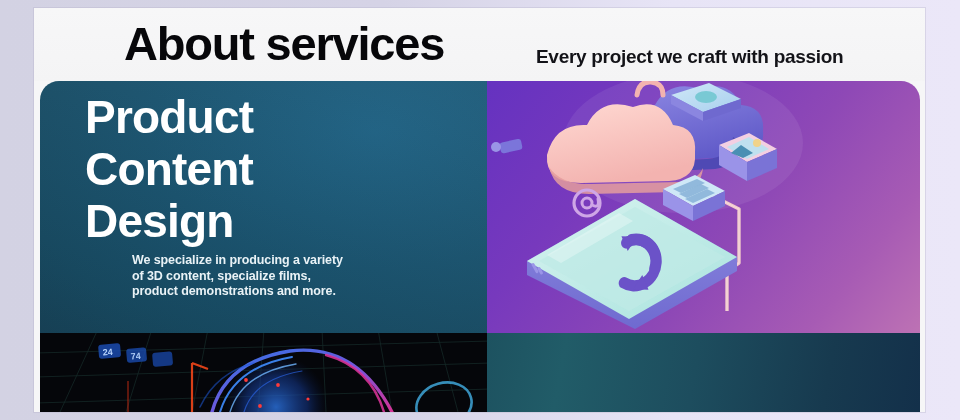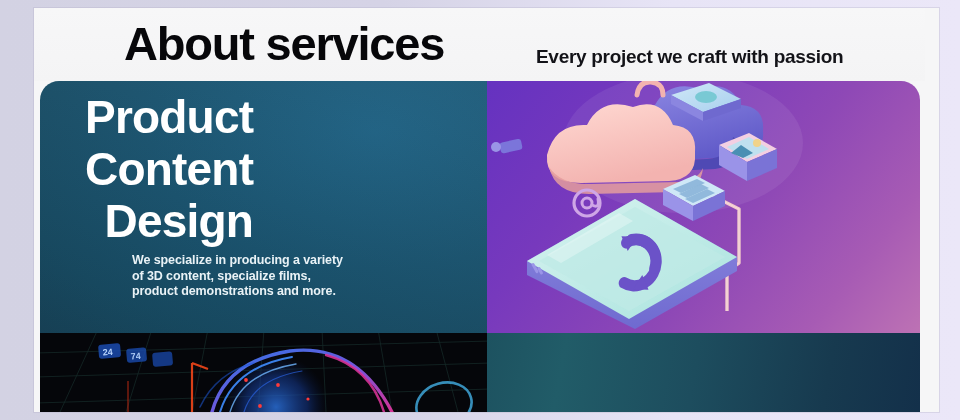--- a/index.html
+++ b/index.html
@@ -18,21 +18,20 @@
   
   .page-panel {
     position: absolute;
     left: 34px;
     top: 8px;
     width: 891px;
     height: 404px;
     background: #f6f6f7;
     box-shadow: 0 0 0 1px rgba(180,178,200,0.35);
     overflow: hidden;
-    padding-left: 14px;
   }
 
   
   .header {
     position: absolute;
     left: 0;
     top: 0;
     width: 891px;
     height: 73px;
     background: linear-gradient(180deg, #f7f7f8 0%, #f4f4f5 100%);
@@ -95,21 +94,21 @@
     position: absolute;
     left: 45px;
     top: 10px;
     font-size: 46px;
     line-height: 52px;
     font-weight: 600;
     letter-spacing: -0.8px;
     color: #ffffff;
     z-index: 2;
   }
-  .product-heading span { display: block; text-align: right; }
+  .product-heading span { display: block; }
   .product-body {
     position: absolute;
     left: 47px;
     top: 172px;
     width: 265px;
     font-size: 12.5px;
     line-height: 15.5px;
     font-weight: 600;
     color: #e9f2f6;
     letter-spacing: -0.1px;

